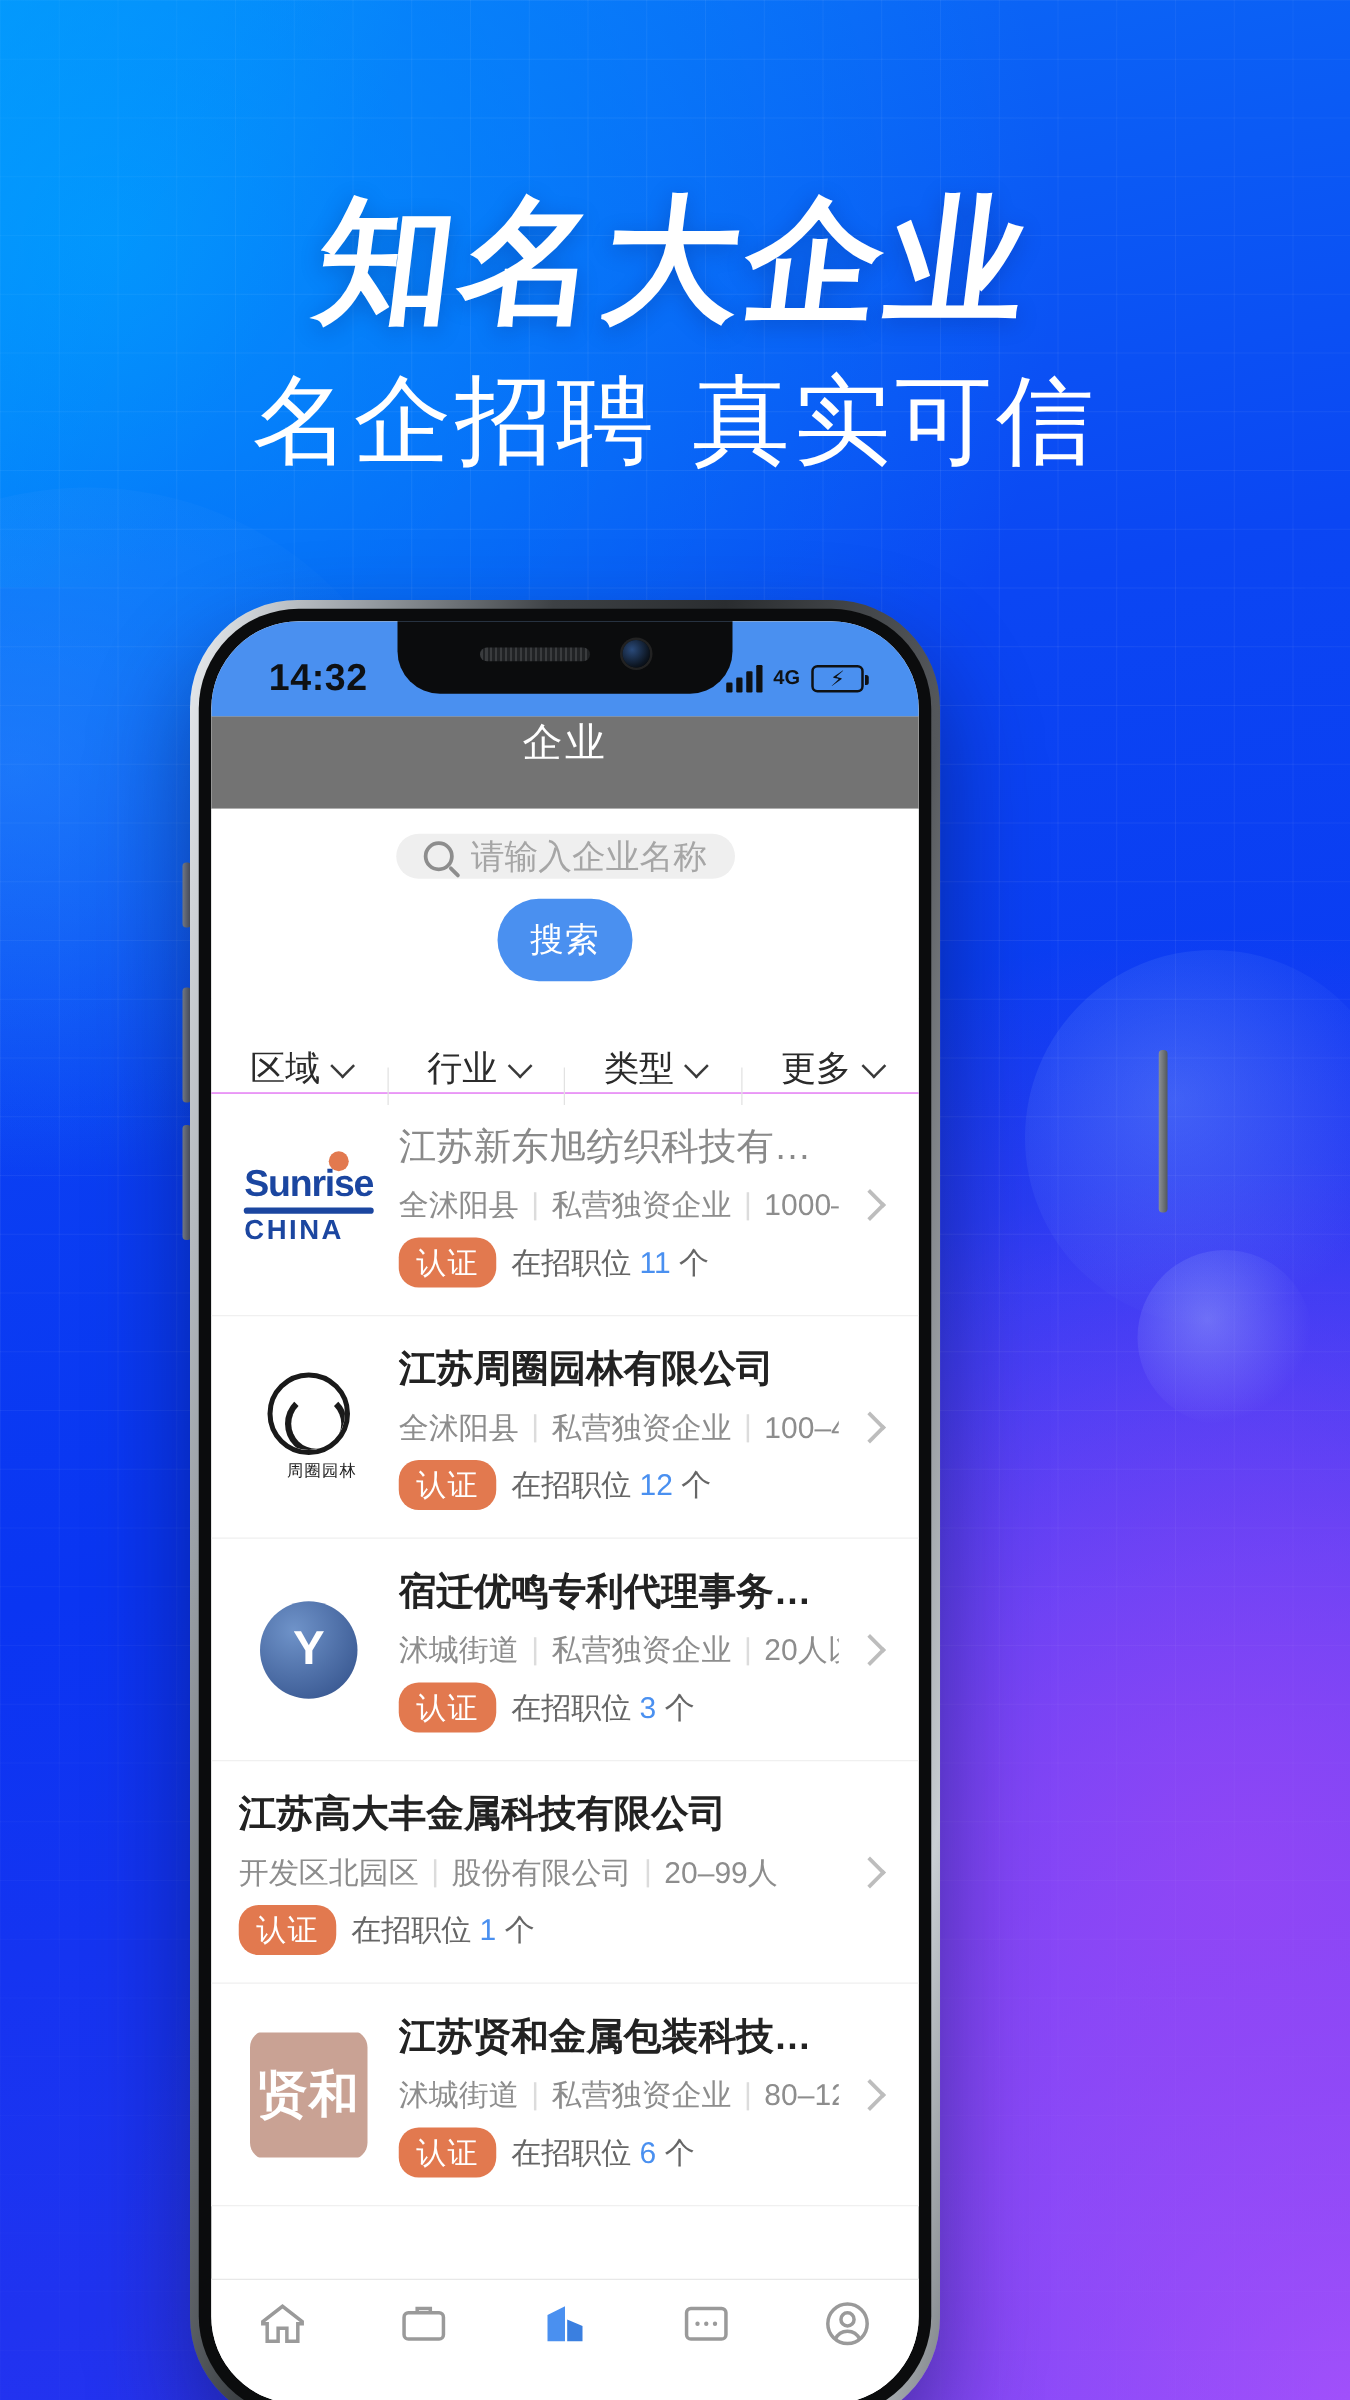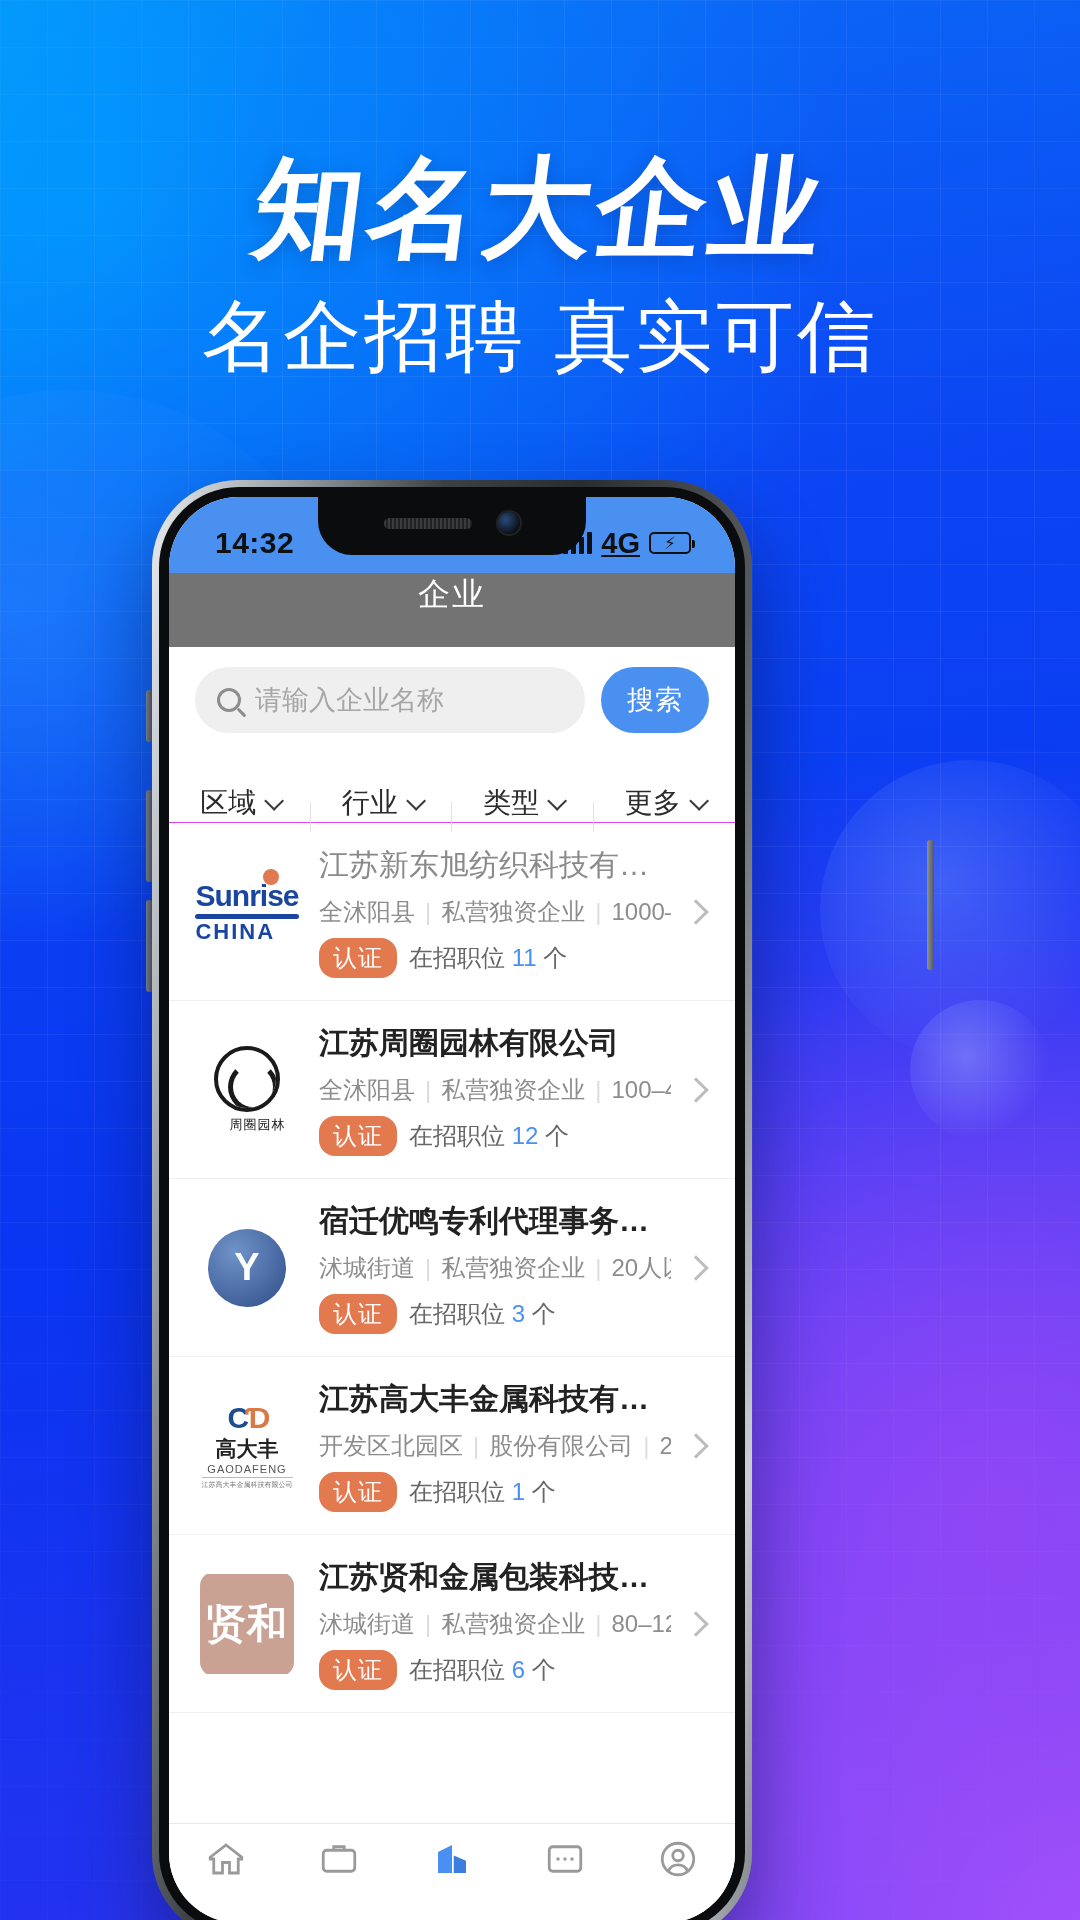--- a/index.html
+++ b/index.html
@@ -95,35 +95,35 @@
   #cam{ width:22px; height:22px; border-radius:50%;
     background:radial-gradient(circle at 35% 35%,#2a4a7a,#0d1622 65%,#000 100%);
     box-shadow:0 0 0 2px #222; }
   #status-right{ display:flex; align-items:center; gap:9px; margin-top:16px; }
   .bars{ display:flex; align-items:flex-end; gap:3px; height:22px; }
   .bars i{ width:5px; background:#0e1114; border-radius:1px; display:block; }
   .bars i:nth-child(1){ height:8px; }
   .bars i:nth-child(2){ height:12px; }
   .bars i:nth-child(3){ height:17px; }
   .bars i:nth-child(4){ height:22px; }
-  #net{ font-size:29px; font-weight:bold;text-decoration:underline; }
+  #net{ font-size:16px; font-weight:bold; }
   #battery{ width:42px; height:22px; border:2.5px solid #0e1114; border-radius:5px;
     position:relative; display:flex; align-items:center; justify-content:center; }
   #battery:after{ content:""; position:absolute; right:-6px; top:6px;
     width:3px; height:8px; background:#0e1114; border-radius:0 2px 2px 0; }
   #bolt{ font-size:17px; line-height:1; color:#0e1114; }
 
   
   #appbar{ height:74px; background:#737373; display:flex; align-items:flex-start;
            justify-content:center; }
   #appbar span{ color:#fff; font-size:32px; letter-spacing:2px; }
 
   
   #searchrow{ background:#fff; padding:20px 26px 14px 26px; display:flex;
-              align-items:center; gap:16px; }
+              align-items:center; gap:16px;flex-direction:column; }
   #searchbox{
     flex:1; height:66px; background:#efefef; border-radius:33px;
     display:flex; align-items:center; padding:0 22px; gap:14px;
   }
   #searchbox .mag{ width:24px; height:24px; border:3px solid #8d8d8d; border-radius:50%;
                    position:relative; flex:none; }
   #searchbox .mag:after{ content:""; position:absolute; right:-9px; bottom:-5px;
                    width:11px; height:3px; background:#8d8d8d; transform:rotate(45deg);
                    border-radius:2px; }
   #searchph{ color:#a6a6a6; font-size:27px; }
@@ -345,28 +345,20 @@
           </div>
           <div class="crow3">
             <span class="badge">认证</span>
             <span class="jobs"><span>在招职位</span> <b>3</b> <span>个</span></span>
           </div>
         </div>
         <div class="arrow"></div>
       </div>
 
       <div class="card">
-        <div class="logo">
-          <div class="lg-gao">
-            <div class="mark">C<span>Ɗ</span></div>
-            <div class="t1">高大丰</div>
-            <div class="t2">GAODAFENG</div>
-            <div class="t3">江苏高大丰金属科技有限公司</div>
-          </div>
-        </div>
         <div class="cbody">
           <div class="cname">江苏高大丰金属科技有限公司</div>
           <div class="cmeta">
             <span>开发区北园区</span>
             <span class="sep">|</span>
             <span>股份有限公司</span>
             <span class="sep">|</span>
             <span>20–99人</span>
           </div>
           <div class="crow3">

